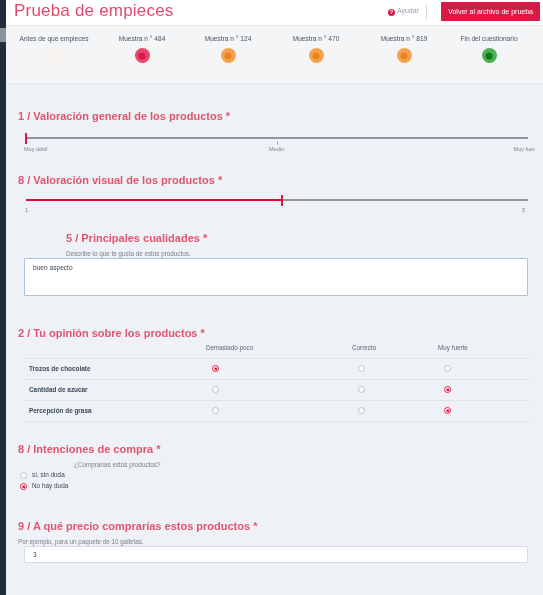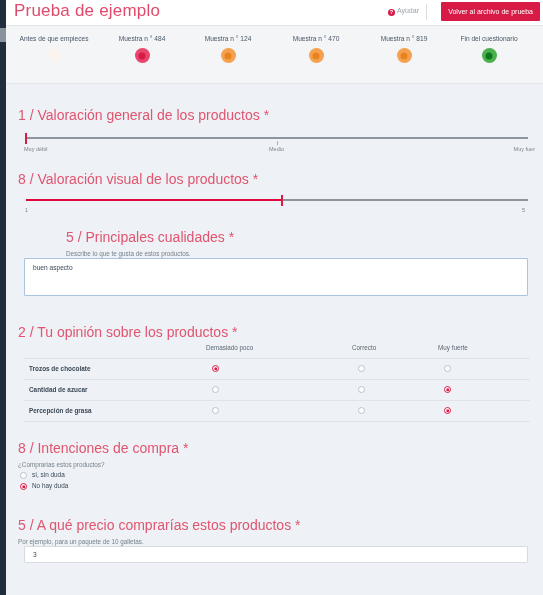--- a/index.html
+++ b/index.html
@@ -132,23 +132,23 @@
   
   .content {
     position: absolute;
     left: 6px; top: 84px;
     width: 537px;
     height: 511px;
     background: #eef1f5;
     box-sizing: border-box;
   }
   .q-title {
-    font-size: 14px;
+    font-size: 11px;
     color: #e0556f;
-    font-weight: 400;
+    font-weight: 700;
     white-space: nowrap;
   }
   .q-title .req { color: #e0556f; }
   .q-help {
     font-size: 6.3px;
     color: #76818d;
     margin-top: 4px;
   }
   
   .slider-wrap { position: relative; }
@@ -301,21 +301,21 @@
 </head>
 <body>
 
 <div id="app">
 
   <div class="left-rail">
     <div class="left-rail-tab"></div>
   </div>
 
   <div class="header">
-    <div class="app-title">Prueba de ejemplo</div>
+    <div class="app-title">Prueba de empieces</div>
     <div class="help-link">
       <span class="help-icon">?</span><span>Ayudar</span>
     </div>
     <div class="header-divider"></div>
     <div class="back-button">Volver al archivo de prueba</div>
   </div>
 
   <div class="stepper" id="stepper">
       <div class="step" style="left: -2px; width: 100px;">
         <div class="step-label">Antes de que empieces</div>
@@ -410,37 +410,37 @@
           <div class="radio checked" style="left: 420px;"></div>
         </div>
         <div class="matrix-row">
           <div class="matrix-row-label">Percepción de grasa</div>
           <div class="radio" style="left: 188px;"></div>
           <div class="radio" style="left: 334px;"></div>
           <div class="radio checked" style="left: 420px;"></div>
         </div>
       </div>
 
-    <div style="position:absolute; left:12px; top:355px;">
+    <div style="position:absolute; left:12px; top:355px;text-align:right;">
       <span class="q-title"><span>8 / Intenciones de compra</span> <span class="req">*</span></span>
       <div class="q-help">¿Comprarías estos productos?</div>
     </div>
     <div style="position:absolute; left:0; top:386px; width:537px;" id="q8opts">
         <div class="opt-row">
           <div class="opt-radio"></div>
           <div class="opt-label">sí, sin duda</div>
         </div>
         <div class="opt-row">
           <div class="opt-radio checked"></div>
           <div class="opt-label">No hay duda</div>
         </div>
       </div>
 
     <div style="position:absolute; left:12px; top:432px;">
-      <span class="q-title"><span>5 / A qué precio comprarías estos productos</span> <span class="req">*</span></span>
+      <span class="q-title"><span>9 / A qué precio comprarías estos productos</span> <span class="req">*</span></span>
       <div class="q-help">Por ejemplo, para un paquete de 10 galletas.</div>
     </div>
     <div class="price-input" style="top:462px;">
       <div class="price-value">3</div>
     </div>
 
   </div>
 </div>
 
 </body></html>

